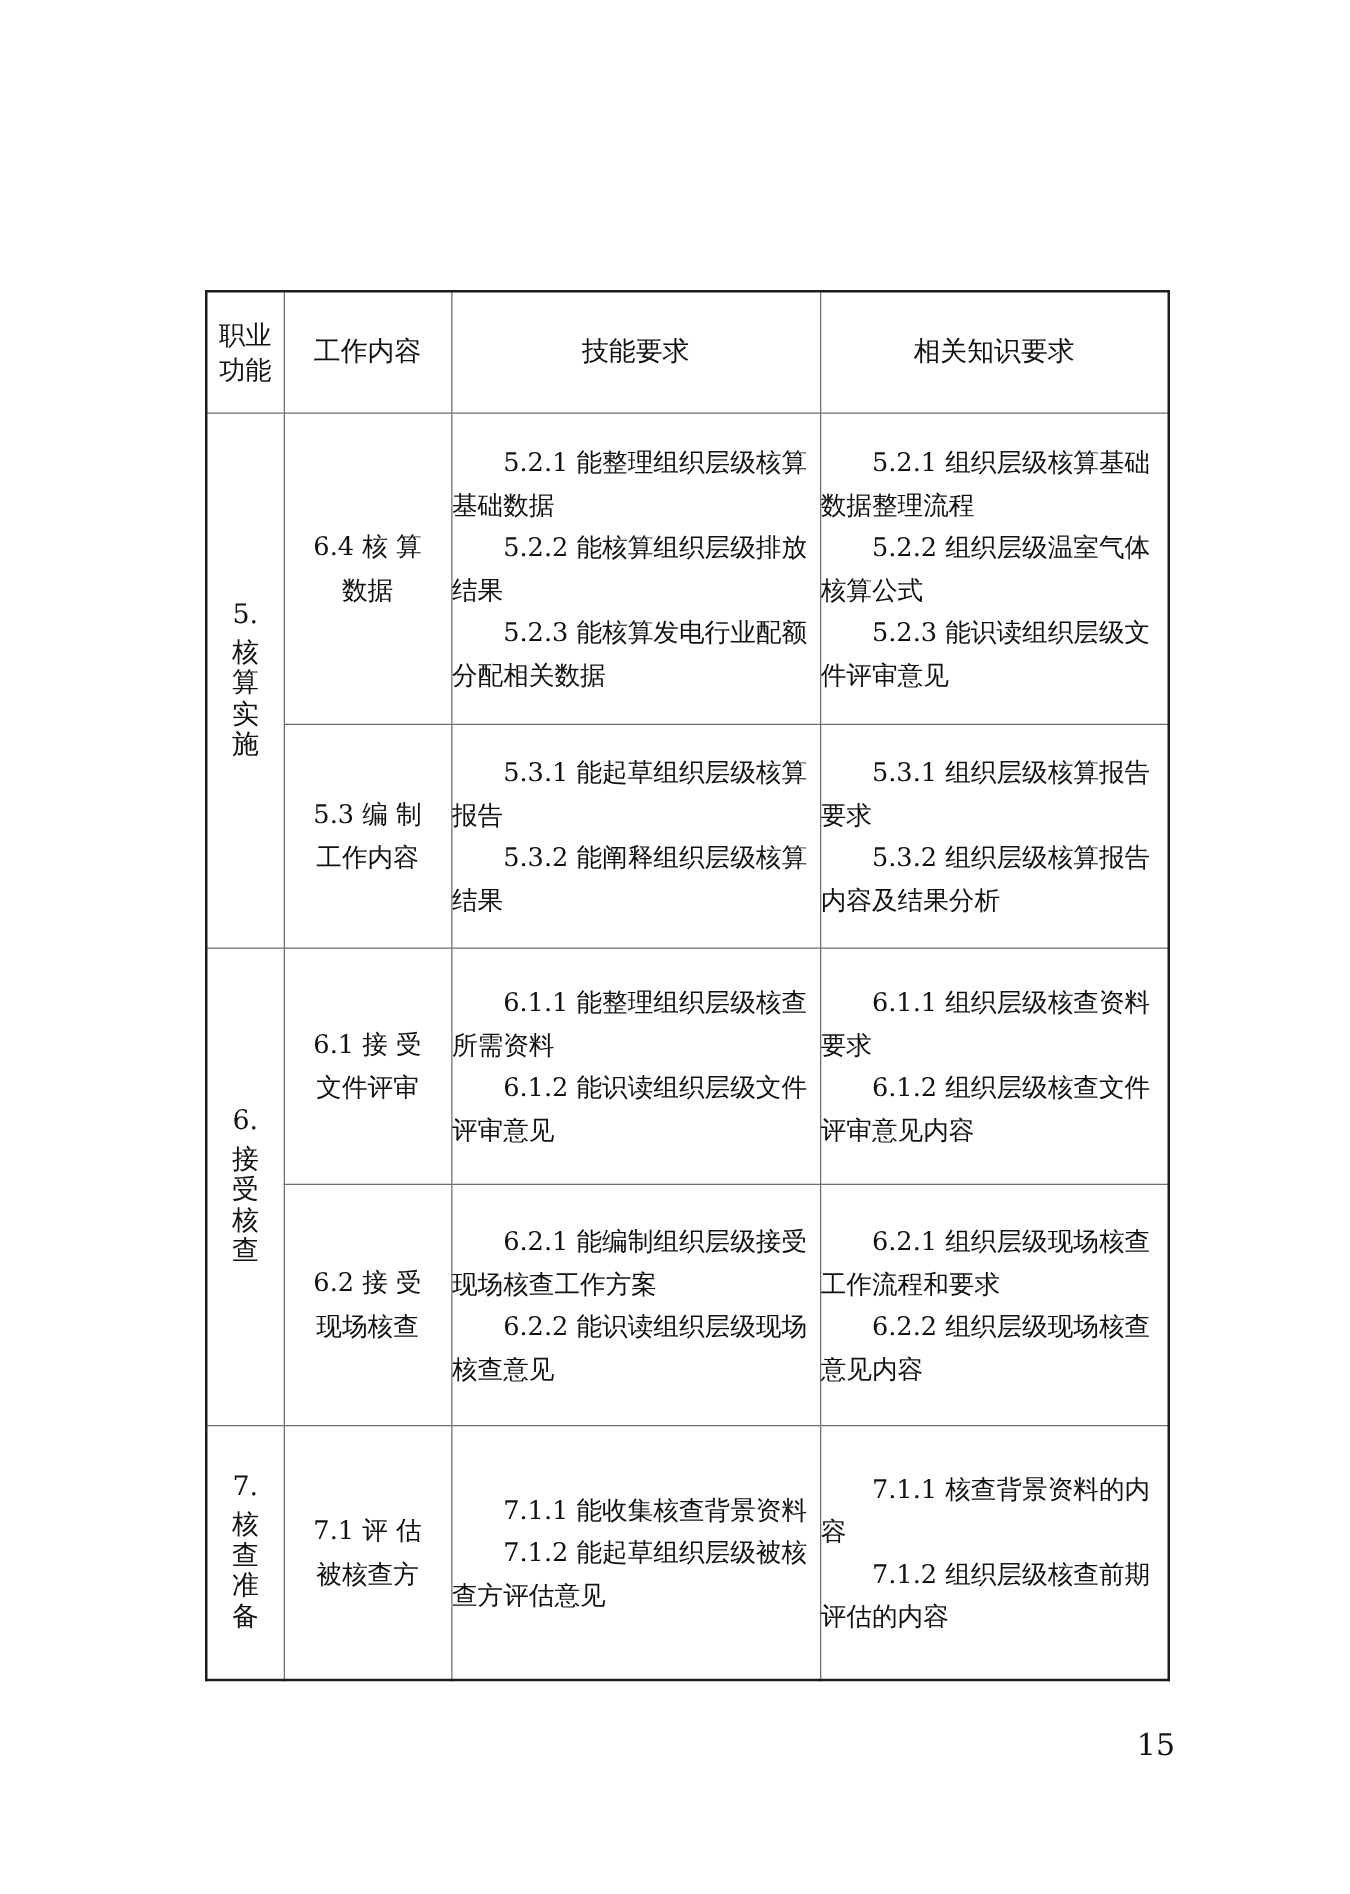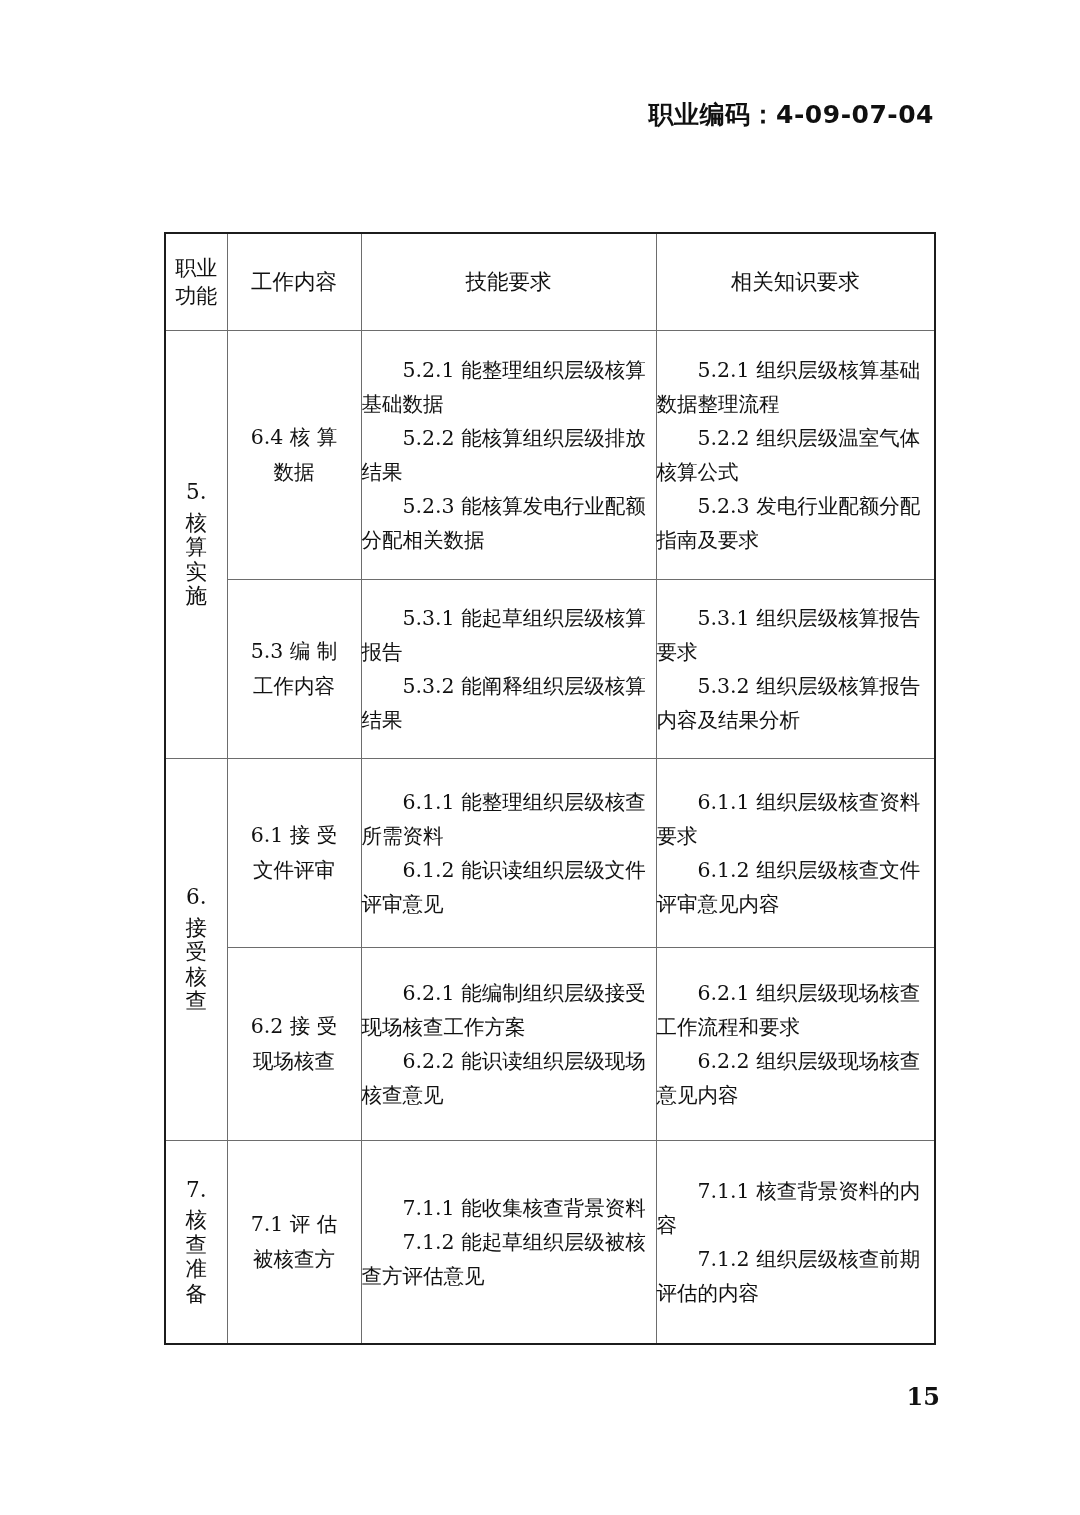--- a/index.html
+++ b/index.html
@@ -156,29 +156,27 @@
   
   .folio {
     position: absolute;
     left: 0;
     top: 1382px;
     width: 940px;
     text-align: right;
     font-size: 24px;
     font-family: "DejaVu Serif", "Liberation Serif", serif;
     color: #111111;
-    font-weight: bold;
   }
 </style>
 </head>
 <body>
 
 <div class="page">
 
-  <div class="doc-header">职业编码：4-09-07-04</div>
 
 
   <div class="table-wrap">
     <table class="skill-table">
       <colgroup>
         <col class="c1">
           <col class="c2">
           <col class="c3">
           <col class="c4">
       </colgroup>
@@ -210,21 +208,21 @@
             <span class="wline">数据</span>
           </td>
           <td class="req-cell">
             <p>5.2.1 能整理组织层级核算基础数据</p>
             <p>5.2.2 能核算组织层级排放结果</p>
             <p>5.2.3 能核算发电行业配额分配相关数据</p>
           </td>
           <td class="req-cell">
             <p>5.2.1 组织层级核算基础数据整理流程</p>
             <p>5.2.2 组织层级温室气体核算公式</p>
-            <p>5.2.3 发电行业配额分配指南及要求</p>
+            <p>5.2.3 能识读组织层级文件评审意见</p>
           </td>
         </tr>
         <tr class="r-53">
           <td class="work-cell">
             <span class="wline">5.3 编 制</span>
             <span class="wline">工作内容</span>
           </td>
           <td class="req-cell">
             <p>5.3.1 能起草组织层级核算报告</p>
             <p>5.3.2 能阐释组织层级核算结果</p>

